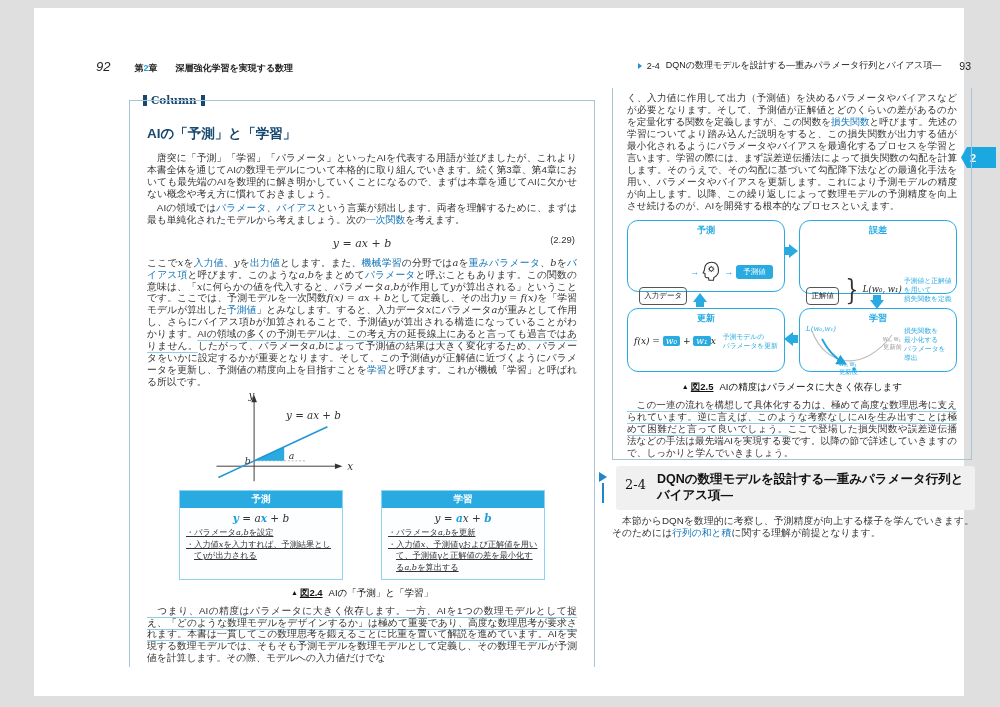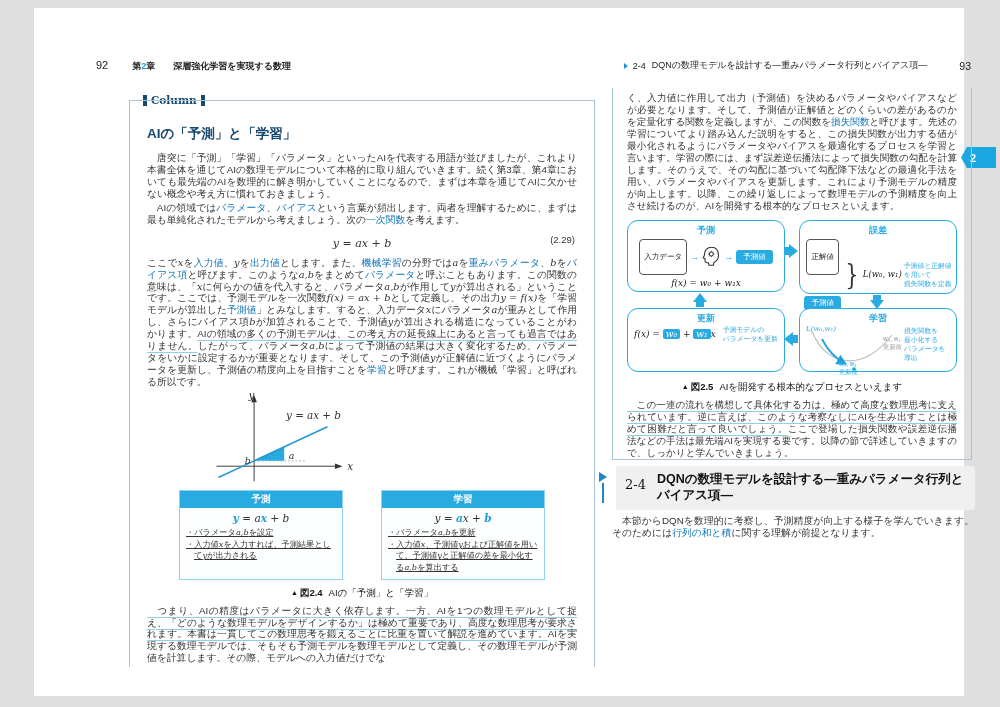--- a/index.html
+++ b/index.html
@@ -1,27 +1,27 @@
 <!DOCTYPE html>
 <html><head>
 <meta charset="utf-8">
 <style>
   html,body{margin:0;padding:0;width:1000px;height:707px;background:#dfdfdf;overflow:hidden;
     font-family:"Liberation Sans","DejaVu Sans",sans-serif;color:#333;}
   .spread{position:absolute;left:34px;top:8px;width:930px;height:688px;background:#fff;}
   
   .hdr{position:absolute;top:51px;font-size:9px;color:#222;display:flex;align-items:baseline;}
   .hdr-left{left:62px;}
-  .hdr-left .pnum{font-size:11px;margin-right:24px;}
+  .hdr-left .pnum{font-size:13px;margin-right:24px;font-style:italic;}
   .hdr-left .chno{font-weight:bold;margin-right:10px;}
   .hdr-left .chno .blue{color:#1fa0dc;}
   .hdr-left .chtitle{font-weight:bold;margin-left:8px;}
   .hdr-right{left:579px;width:358px;justify-content:flex-end;align-items:center;}
   .hdr-right .secno{margin:0 6px 0 5px;}
-  .hdr-right .pnum{font-size:10.5px;margin-left:32px;}
+  .hdr-right .pnum{font-size:10.5px;margin-left:18px;}
   .tri-sm{display:inline-block;width:0;height:0;border-top:3px solid transparent;
     border-bottom:3px solid transparent;border-left:4.5px solid #2191d0;}
   
   .chtab{position:absolute;left:927px;top:139px;width:35px;height:21px;background:#1ba7e0;
     clip-path:polygon(0 50%,17% 0,100% 0,100% 100%,17% 100%);color:#fff;font-weight:bold;
     font-size:11px;display:flex;align-items:center;padding-left:9px;box-sizing:border-box;}
   
   .colbox-left{position:absolute;left:95px;top:92px;width:466px;height:567px;
     border:1px solid #a9c4d4;border-bottom:none;box-sizing:border-box;
     padding:12px 17px 0 17px;overflow:hidden;}
@@ -42,47 +42,47 @@
   .graph-wrap{text-align:center;margin:3px 150px 1px 0;}
   .gtext{font-family:"DejaVu Serif","Liberation Serif",serif;font-style:italic;fill:#333;}
   .fig24-boxes{display:flex;justify-content:center;gap:38px;margin-top:1px;}
   .fbox{width:164px;border:1px solid #8ed4f2;background:#fdfeff;box-sizing:border-box;}
   .fbox-hd{background:#29abe2;color:#fff;text-align:center;font-size:9.5px;font-weight:bold;padding:2px 0;}
   .fbox-eq{text-align:center;font-size:10.5px;margin:4px 0 3px 0;}
   .fbox-body{padding:0 6px 5px 6px;font-size:8.2px;line-height:1.3;}
   .fbullet{padding-left:8px;text-indent:-8px;text-decoration:underline;}
   .caption{text-align:center;font-size:9.5px;color:#111;margin:7px 0 5px 0;}
   .cap-marker{font-size:7px;vertical-align:1px;}
-  .cap-label{font-weight:bold;margin:0 6px 0 2px;}
+  .cap-label{font-weight:bold;margin:0 6px 0 2px;text-decoration:underline;}
   
   .colbox-right{position:absolute;left:578px;top:80px;width:360px;height:372px;
     border:1px solid #a9c4d4;border-top:none;box-sizing:border-box;padding:4px 14px 0 14px;overflow:hidden;}
   .colbox-right p.body{font-size:9.6px;line-height:1.25;}
   
   .fig25{position:relative;width:330px;height:154px;margin:8px auto 2px auto;}
   .f25box{position:absolute;border:1.6px solid #29abe2;border-radius:11px;background:#fff;box-sizing:border-box;}
   .f25-predict{left:0;top:0;width:158px;height:72px;}
   .f25-error{left:172px;top:0;width:158px;height:74px;}
   .f25-update{left:0;top:88px;width:158px;height:64px;}
   .f25-learn{left:172px;top:88px;width:158px;height:64px;}
   .f25title{text-align:center;color:#29abe2;font-size:9px;font-weight:bold;margin-top:3px;}
   .f25prow{display:flex;align-items:center;justify-content:center;gap:3px;margin-top:2px;}
-  .inbox{border:1px solid #555;border-radius:4px;font-size:7.5px;padding:12px 4px;color:#222;}
+  .inbox{border:1px solid #555;border-radius:4px;font-size:7.5px;padding:3px 4px;color:#222;margin-top:48px;}
   .arrow-sm{color:#29abe2;font-size:9px;font-weight:bold;}
   .chip{background:#29abe2;color:#fff;font-size:7.5px;padding:2px 7px;border-radius:3px;}
   .chip-sm{background:#29abe2;color:#fff;padding:0 3px;border-radius:2px;}
   .f25formula{text-align:center;font-family:"DejaVu Serif","Liberation Serif",serif;font-style:italic;
     font-size:9px;margin-top:3px;color:#222;}
   .f25erow{display:flex;align-items:center;justify-content:center;gap:2px;margin-top:2px;padding:0 3px;}
   .ecol{display:flex;flex-direction:column;gap:21px;align-items:center;}
   .brace{font-family:"DejaVu Serif","Liberation Serif",serif;font-size:28px;font-weight:300;
     color:#333;line-height:0.9;transform:scaleX(.75);}
   .lossl{font-family:"DejaVu Serif","Liberation Serif",serif;font-style:italic;font-size:8.5px;color:#222;}
   .bnote{color:#29abe2;font-size:6.8px;line-height:1.35;white-space:pre-line;}
-  .f25urow{display:flex;align-items:center;justify-content:center;gap:7px;}
+  .f25urow{display:flex;align-items:center;justify-content:center;gap:7px;margin-top:7px;}
   .f25uformula{font-family:"DejaVu Serif","Liberation Serif",serif;font-style:italic;font-size:9px;color:#222;}
   .f25lrow{display:flex;align-items:flex-start;gap:4px;margin-top:1px;padding:0 4px 0 6px;}
   .curve-wrap{position:relative;width:94px;height:48px;flex:none;}
   .l-loss{position:absolute;left:0;top:-1px;color:#29abe2;font-family:"DejaVu Serif","Liberation Serif",serif;
     font-style:italic;font-size:7px;}
   .l-before{position:absolute;right:-2px;top:9px;color:#999;font-size:6.3px;line-height:1.3;white-space:pre-line;}
   .l-after{position:absolute;left:33px;top:34px;color:#29abe2;font-size:6.3px;line-height:1.3;white-space:pre-line;}
   .blockarrow{position:absolute;display:flex;align-items:center;}
   .ba-col{flex-direction:column;}
   .stem-h{width:5px;height:8px;background:#29abe2;}
@@ -264,21 +264,21 @@
           <div class="tip-l"></div>
           <div class="stem-h"></div>
         </div>
       <div class="blockarrow ba-col" style="left:66px;top:73px;">
           <div class="tip-u"></div>
           <div class="stem-v"></div>
         </div>
     </div>
 
     <div class="caption">
-      <span class="cap-marker">▲</span><span class="cap-label">図2.5</span><span>AIを開発する根本的なプロセスといえます</span>
+      <span class="cap-marker">▲</span><span class="cap-label">図2.5</span><span>AIの精度はパラメータに大きく依存します</span>
     </div>
 
     <p class="body"><span class="u">　この一連の流れを構想して具体化する力は、極めて高度な数理思考に支えられています。逆に言えば、このような考察なしにAIを生み出すことは極めて困難だと言って良いでしょう。</span><span>ここで登場した損失関数や誤差逆伝播法などの手法は最先端AIを実現する要です。以降の節で詳述していきますので、しっかりと学んでいきましょう。</span></p>
   </div>
 
   <div class="sec-head">
     <div class="sec-marker">
       <div class="sec-tri"></div>
         <div class="sec-line"></div>
     </div>

